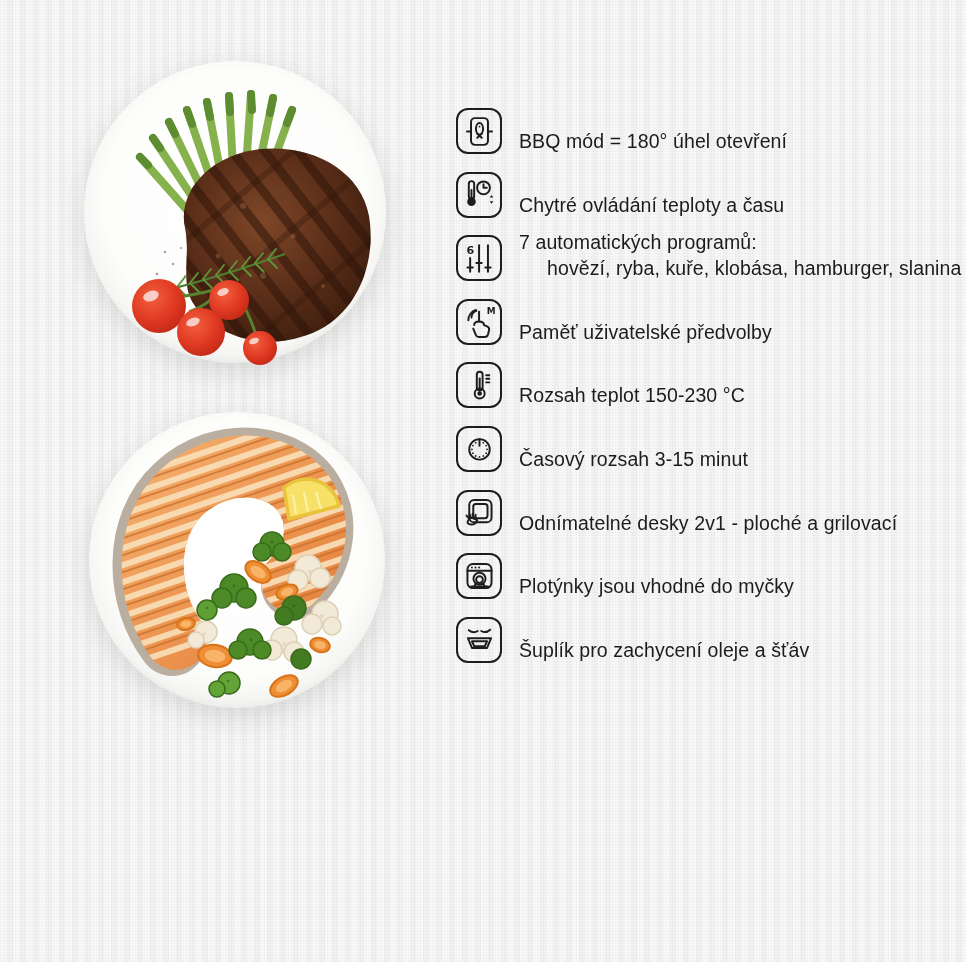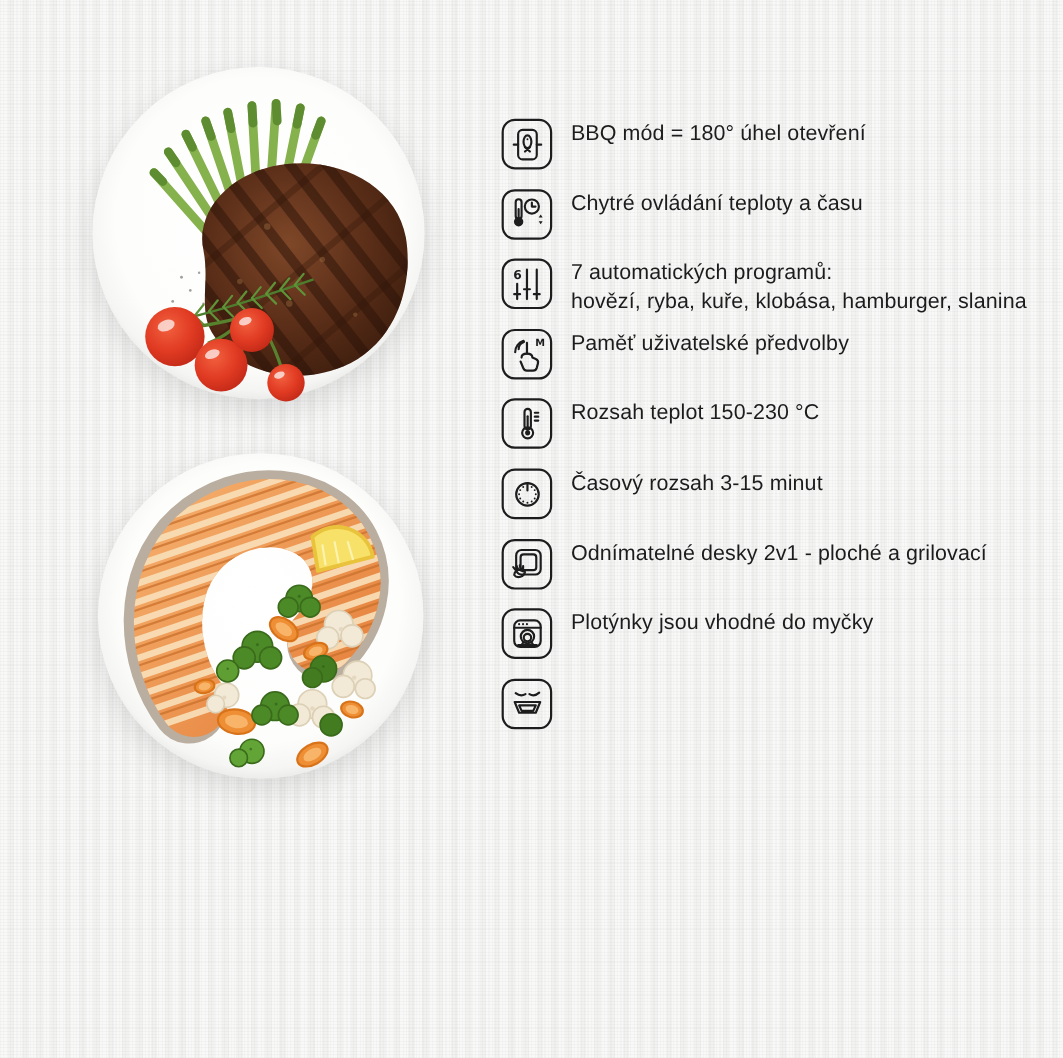--- a/index.html
+++ b/index.html
@@ -11,29 +11,29 @@
       repeating-linear-gradient(90deg, rgba(0,0,0,0.018) 0 1px, transparent 1px 3px),
       repeating-linear-gradient(90deg, rgba(255,255,255,0.5) 0 7px, transparent 7px 13px);
     font-family:"Liberation Sans", sans-serif;
     color:#1c1c1c;
   }
   .plate-wrap{position:absolute;filter:drop-shadow(0 9px 14px rgba(70,70,70,.16));}
   .plate-steak{left:77px;top:54px;width:316px;height:316px;}
   .plate-salmon{left:88px;top:402px;width:300px;height:316px;}
 
   .features{position:absolute;left:456px;top:108px;display:flex;flex-direction:column;gap:17.6px;}
-  .row{display:flex;align-items:flex-start;height:46px;}
+  .row{display:flex;align-items:flex-end;height:46px;}
   .icon-box{
     width:46px;height:46px;box-sizing:border-box;flex:0 0 46px;
     border:2.5px solid #1d1d1d;border-radius:12px;
     display:flex;align-items:center;justify-content:center;background:transparent;
   }
   .icon-box svg{display:block;}
   .label{margin-left:17px;font-size:19.5px;line-height:26px;white-space:nowrap;font-weight:500;letter-spacing:.1px;}
-  .label .l2{display:block;}
+  .label .l2{display:block;margin-left:28px;}
 
   
   .ic{fill:none;stroke:#1d1d1d;stroke-width:2.2;stroke-linecap:round;stroke-linejoin:round;}
   .icf{fill:#1d1d1d;stroke:none;}
   .ictx{font-family:"DejaVu Sans", sans-serif;font-weight:bold;fill:#1d1d1d;}
   .seg{font-family:"DejaVu Sans Mono", monospace;font-weight:bold;fill:#1d1d1d;}
 </style>
 </head>
 <body>
 
@@ -453,18 +453,19 @@
 
     <div class="row">
       <div class="icon-box">
         <svg width="41" height="41" viewBox="0 0 46 46">
           <path class="ic" d="M11,12.5 q5,4 10,1"></path>
           <path class="ic" d="M25,13.5 q5,3 10,-1.5"></path>
           <path class="ic" d="M10,21.5 h26 l-4.5,11 h-17 z"></path>
           <path class="ic" d="M14.5,25 h17 l-2.6,5.6 h-11.8 z" stroke-width="1.8"></path>
         </svg>
       </div>
+      <div class="label"><span>Šuplík pro zachycení oleje a šťáv</span></div>
     </div>
 
 
 
   </div>
 </div>
 
 </body></html>

